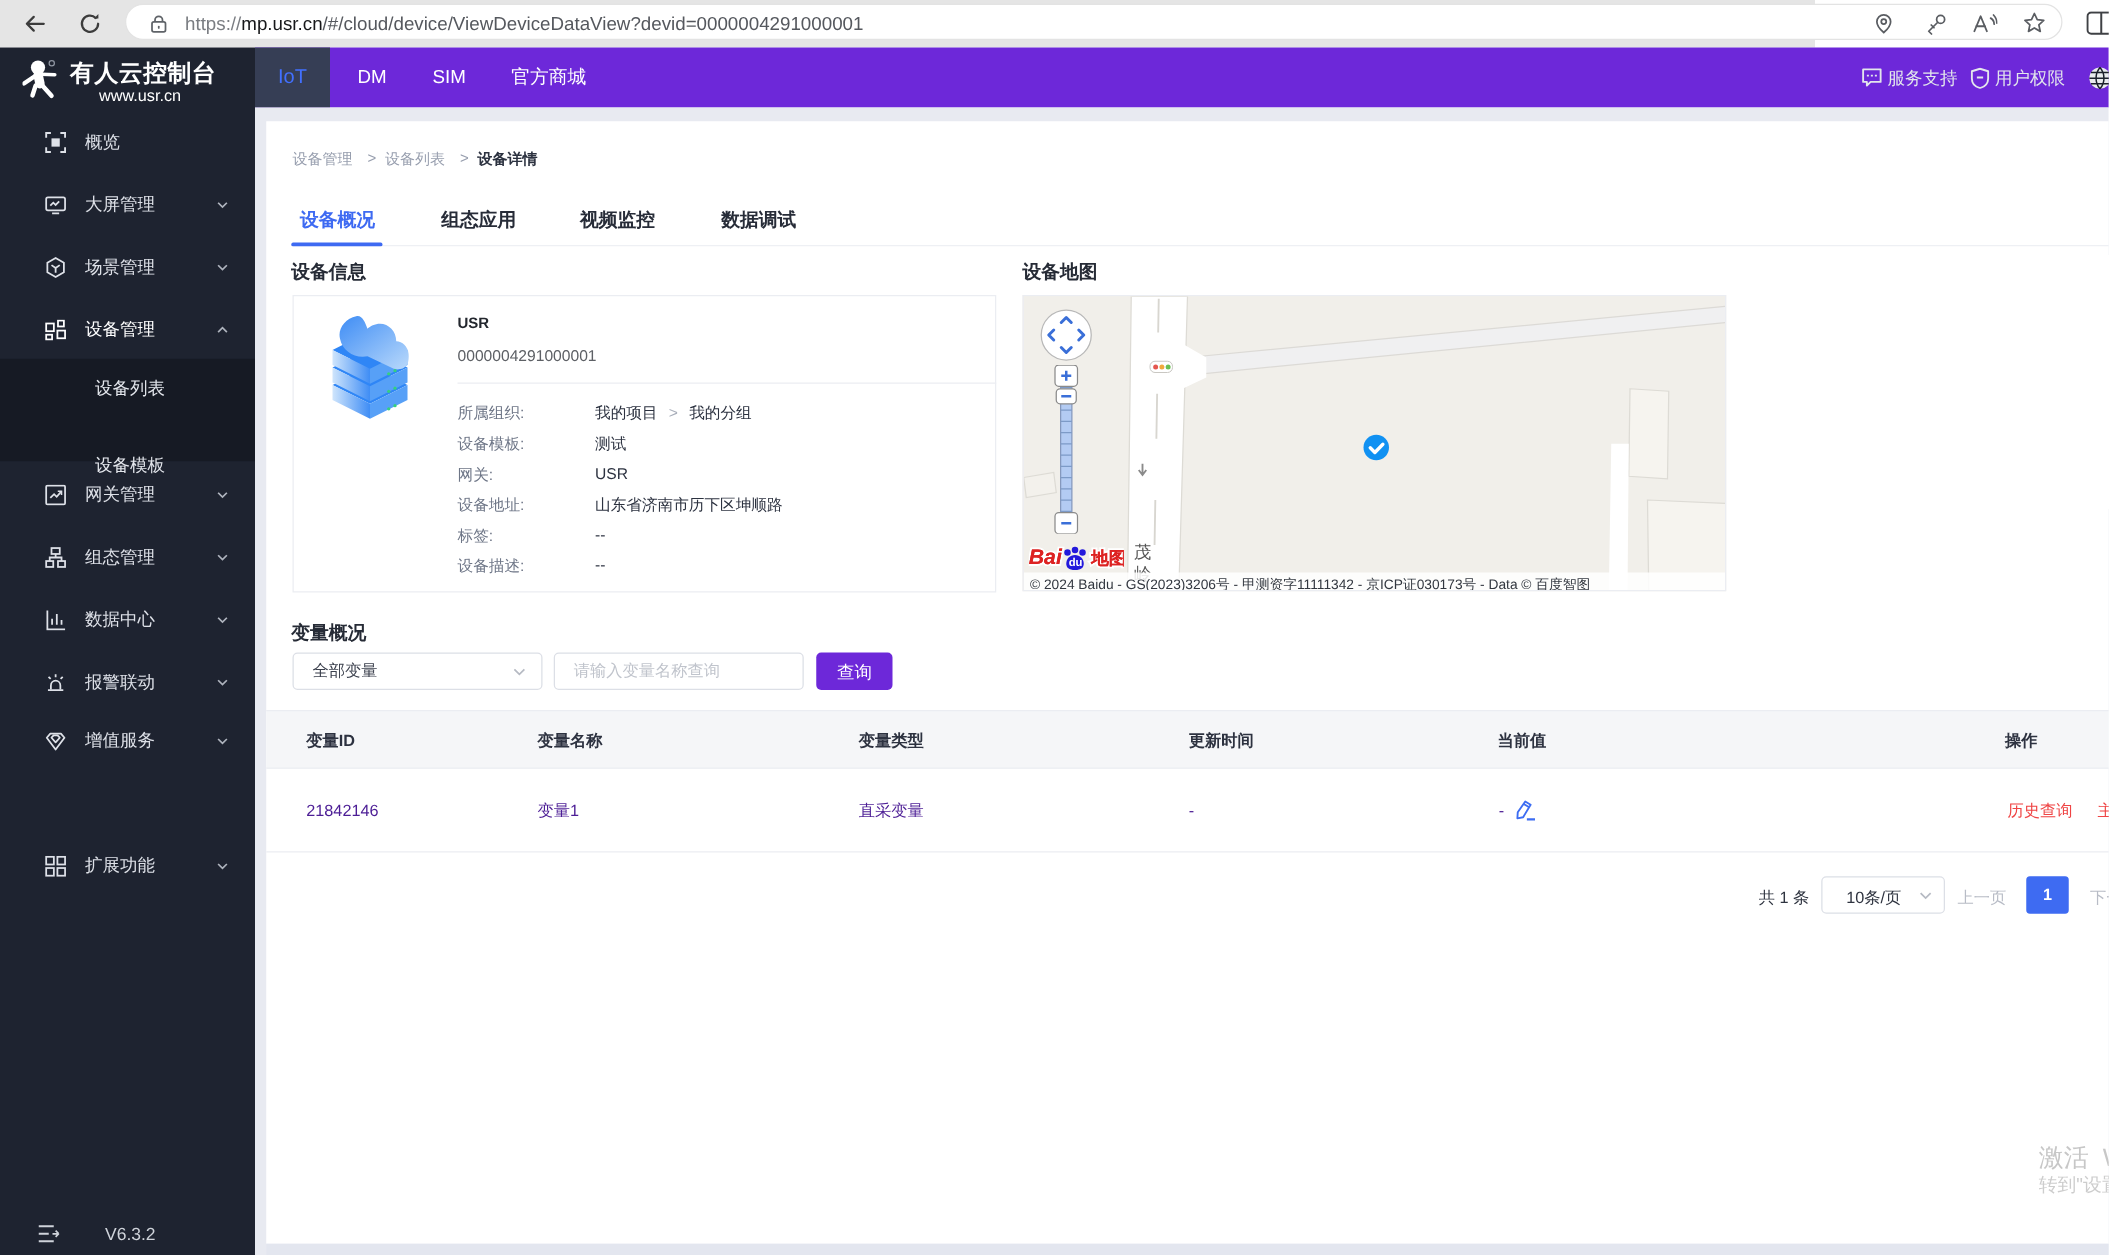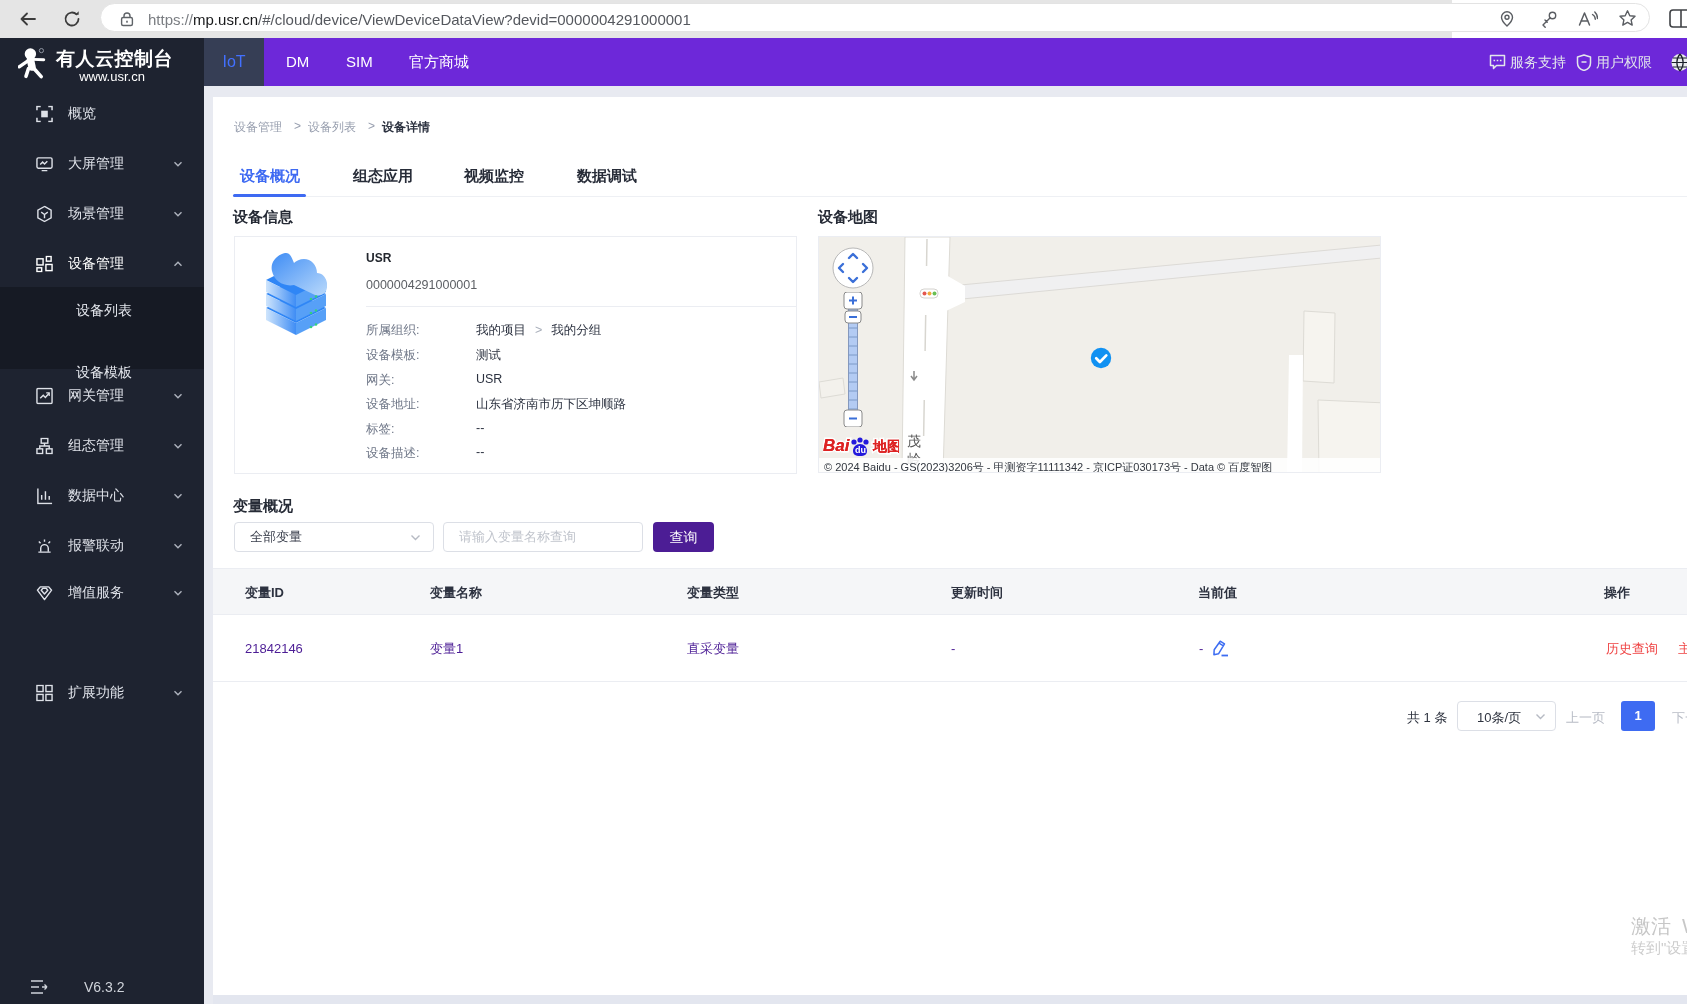--- a/index.html
+++ b/index.html
@@ -43,21 +43,21 @@
 
 #infobox { position:absolute; left:21px; top:139px; width:563px; height:238px; border:1px solid #ebedf2; }
 #mapbox { position:absolute; left:605px; top:139px; width:563px; height:237px; border:1px solid #ebedf2; background:#f1efea; overflow:hidden; }
 
 .flbl { position:absolute; left:131px; font-size:12.5px; color:#6e7687; }
 .fval { position:absolute; left:241px; font-size:12.5px; color:#2c3240; }
 
 
 #vsel { position:absolute; left:21px; top:425px; width:200px; height:30px; border:1px solid #dcdfe6; border-radius:4px; font-size:13px; color:#3a3f4c; line-height:28px; padding-left:15px; }
 #vinp { position:absolute; left:230px; top:425px; width:200px; height:30px; border:1px solid #dcdfe6; border-radius:4px; font-size:13px; color:#c0c4cc; line-height:28px; padding-left:15px; }
-#vbtn { position:absolute; left:440px; top:425px; width:61px; height:30px; background:#4c1d95; border-radius:4px; color:#fff; font-size:14px; line-height:30px; text-align:center; }
+#vbtn { position:absolute; left:440px; top:425px; width:61px; height:30px; background:#6d28d9; border-radius:4px; color:#fff; font-size:14px; line-height:30px; text-align:center; }
 
 
 #thead { position:absolute; left:0px; top:471px; width:1474px; height:47px; background:#f5f6f8; border-top:1px solid #ebedf2; border-bottom:1px solid #ebedf2; }
 .th { position:absolute; top:0; height:47px; line-height:47px; font-size:13px; font-weight:700; color:#2d3240; }
 #trow { position:absolute; left:0px; top:518px; width:1474px; height:67px; border-bottom:1px solid #ebedf2; }
 .td { position:absolute; top:0; height:67px; line-height:67px; font-size:13px; color:#4c1d95; white-space:nowrap; }
 .lnk { color:#ef4444; }
 
 
 #pager { position:absolute; left:0; top:604px; width:1474px; height:32px; font-size:13px; color:#2f3440; }

